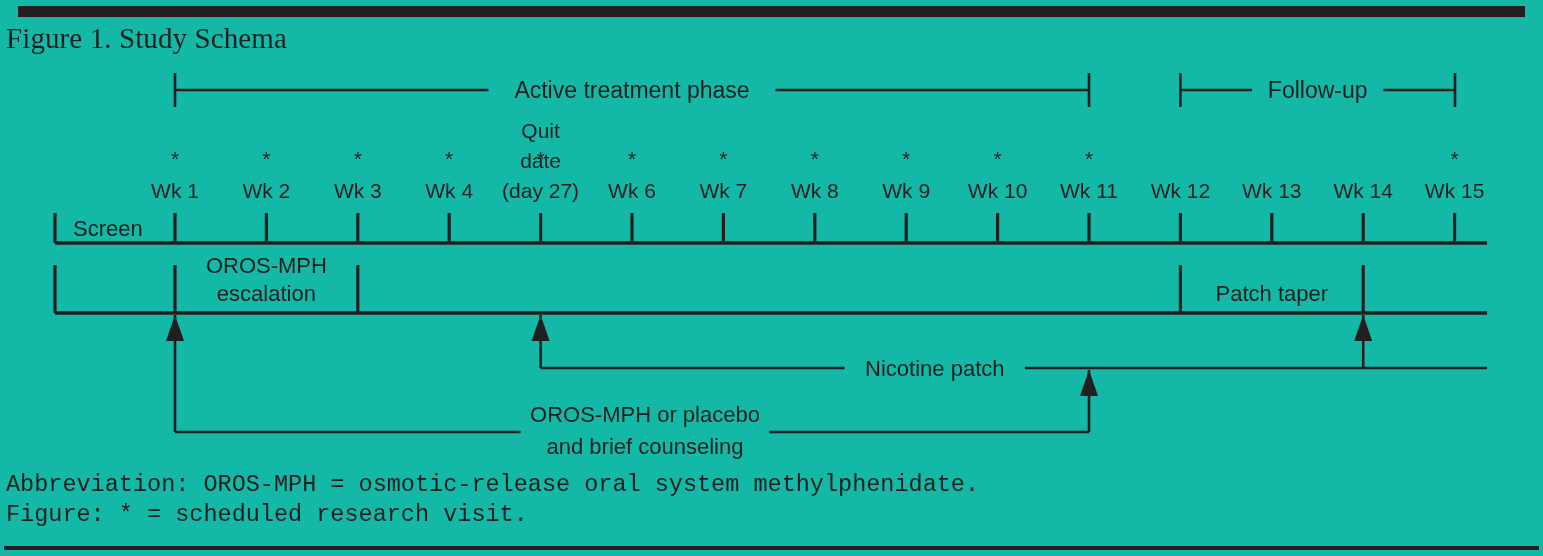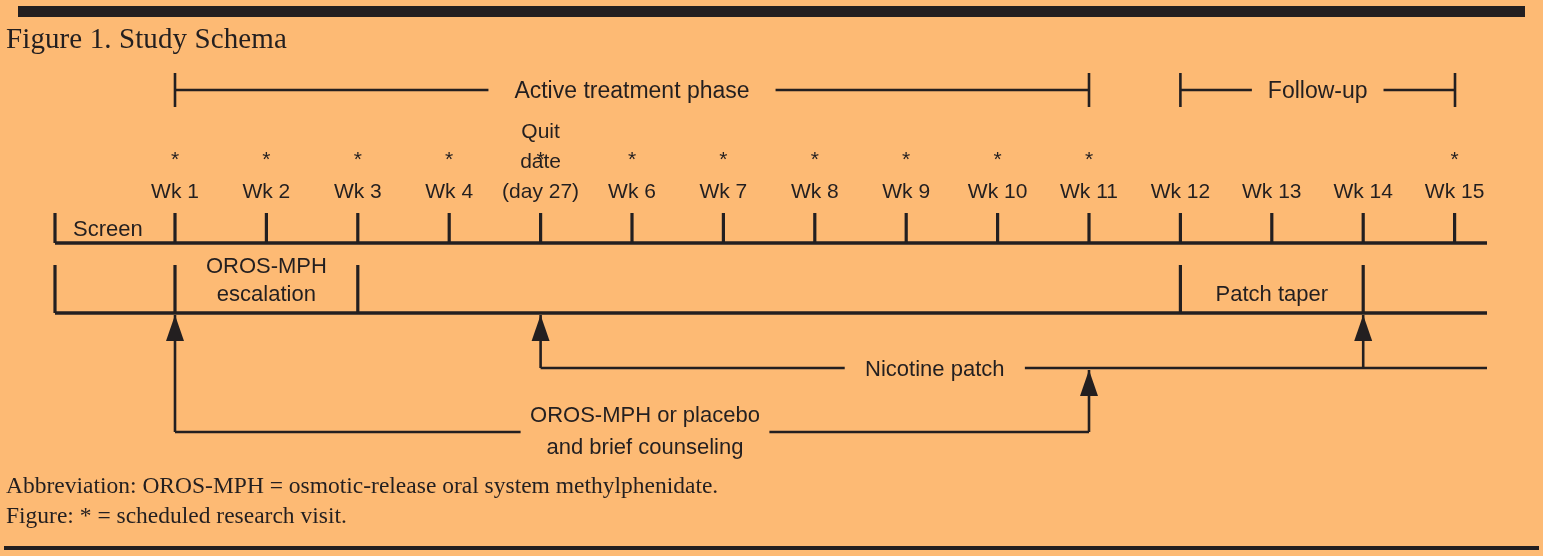--- a/index.html
+++ b/index.html
@@ -4,21 +4,21 @@
 <style>
   html, body {
     margin: 0;
     padding: 0;
     background: #ffffff;
   }
   #figure-root {
     position: relative;
     width: 1543px;
     height: 556px;
-    background: #fdba74;
+    background: #14b8a6;
     font-family: "Liberation Sans", sans-serif;
     overflow: hidden;
   }
   .top-rule {
     position: absolute;
     left: 18px;
     top: 6px;
     width: 1507px;
     height: 11px;
     background: #231f20;
@@ -38,21 +38,21 @@
     font-family: "Liberation Serif", serif;
     font-size: 29px;
     color: #231f20;
     white-space: nowrap;
     letter-spacing: 0.1px;
   }
   .footnotes {
     position: absolute;
     left: 6px;
     top: 470px;
-    font-family: Liberation Serif, serif;
+    font-family: Liberation Mono, monospace;
     font-size: 23.5px;
     line-height: 30px;
     color: #231f20;
     white-space: nowrap;
   }
   .footnote-line { display: block; }
   svg.schema {
     position: absolute;
     left: 0;
     top: 0;

